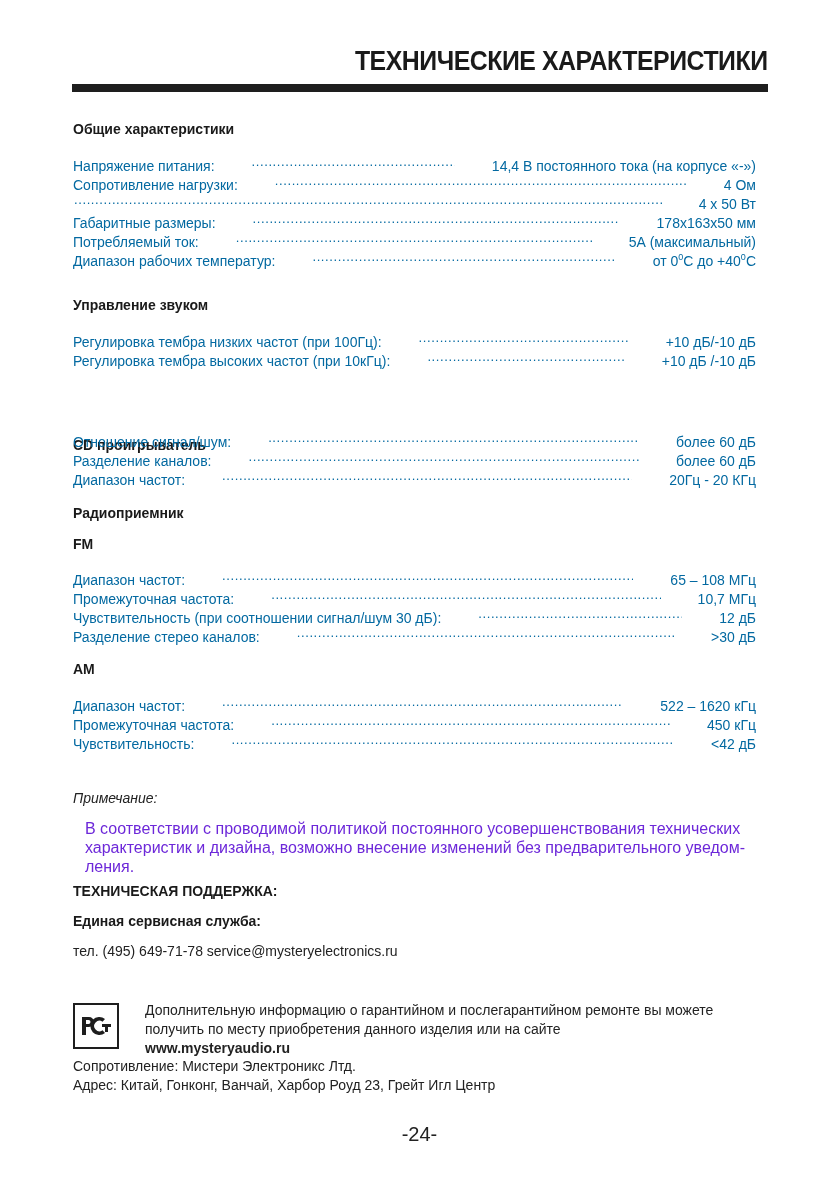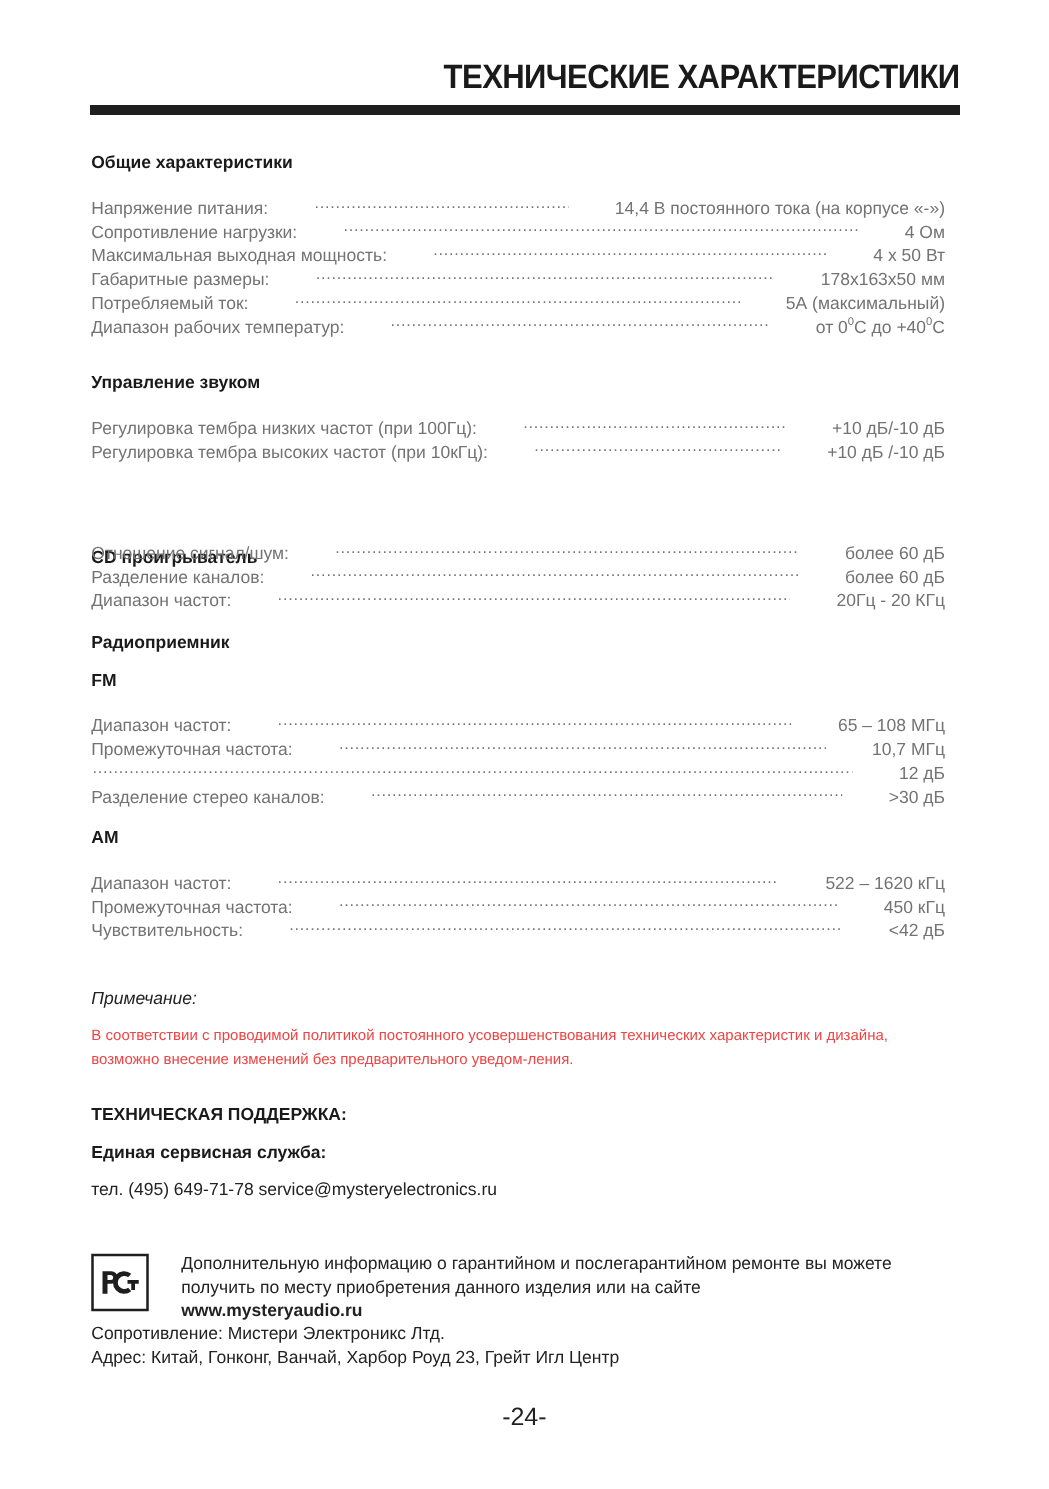--- a/index.html
+++ b/index.html
@@ -53,21 +53,21 @@
     .spec-row {
       position: absolute;
       left: 0;
       width: 683px;
       height: 19px;
       display: flex;
       align-items: baseline;
       font-size: 14px;
       line-height: 19px;
       white-space: nowrap;
-      color: #737373;
+      color: #0369a1;
       gap: 36px;
     }
     .spec-label { flex: none; }
     .spec-dots {
       flex: 1 1 auto;
       overflow: hidden;
       margin: 0 1px;
       position: relative;
       height: 19px;
     }
@@ -83,25 +83,25 @@
     sup { font-size: 9px; line-height: 0; }
     .note-label {
       position: absolute;
       left: 0;
       font-style: italic;
       font-size: 14px;
       color: #222;
     }
     .note-text {
       position: absolute;
-      left: 0;
+      left: 12px;
       width: 690px;
-      font-size: 12px;
+      font-size: 16px;
       line-height: 19px;
-      color: #ef4444;
+      color: #6d28d9;
     }
     .plain-text {
       position: absolute;
       left: 0;
       font-size: 14px;
       color: #222;
       white-space: nowrap;
     }
     .cert-icon {
       position: absolute;
@@ -149,21 +149,20 @@
     <span class="spec-label">Напряжение питания:</span>
     <span class="spec-dots"></span>
     <span class="spec-value">14,4 В постоянного тока (на корпусе «-»)</span>
   </div>
   <div class="spec-row" style="top:171px;">
     <span class="spec-label">Сопротивление нагрузки:</span>
     <span class="spec-dots"></span>
     <span class="spec-value">4 Ом</span>
   </div>
   <div class="spec-row" style="top:190px;">
-    <span class="spec-label">Максимальная выходная мощность:</span>
     <span class="spec-dots"></span>
     <span class="spec-value">4 x 50 Вт</span>
   </div>
   <div class="spec-row" style="top:209px;">
     <span class="spec-label">Габаритные размеры:</span>
     <span class="spec-dots"></span>
     <span class="spec-value">178x163x50 мм</span>
   </div>
   <div class="spec-row" style="top:228px;">
     <span class="spec-label">Потребляемый ток:</span>
@@ -214,20 +213,21 @@
     <span class="spec-label">Диапазон частот:</span>
     <span class="spec-dots"></span>
     <span class="spec-value">65 – 108 МГц</span>
   </div>
   <div class="spec-row" style="top:585px;">
     <span class="spec-label">Промежуточная частота:</span>
     <span class="spec-dots"></span>
     <span class="spec-value">10,7 МГц</span>
   </div>
   <div class="spec-row" style="top:604px;">
+    <span class="spec-label">Чувствительность (при соотношении сигнал/шум 30 дБ):</span>
     <span class="spec-dots"></span>
     <span class="spec-value">12 дБ</span>
   </div>
   <div class="spec-row" style="top:623px;">
     <span class="spec-label">Разделение стерео каналов:</span>
     <span class="spec-dots"></span>
     <span class="spec-value">&gt;30 дБ</span>
   </div>
 
   <div class="section-heading" style="top:661px;">AM</div>

